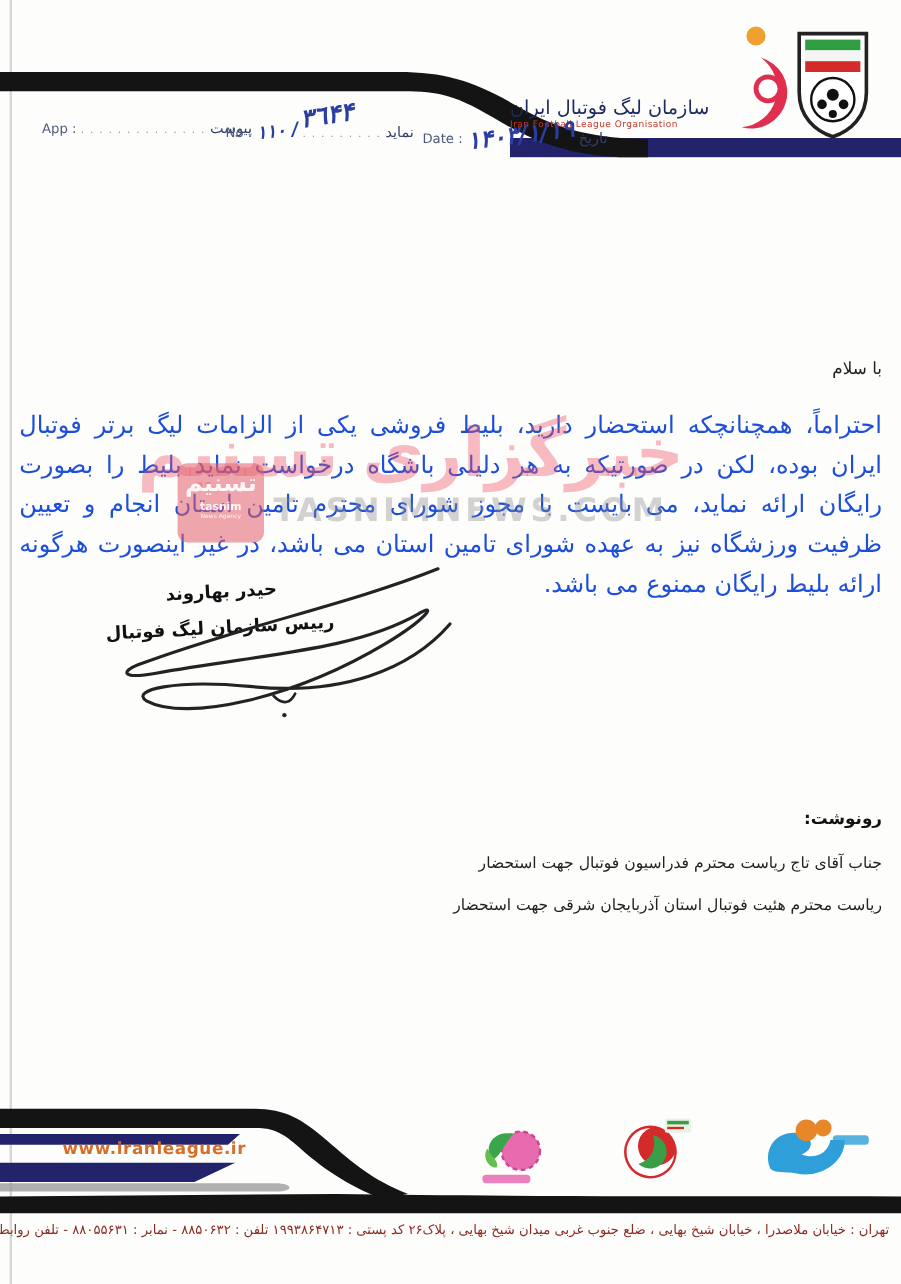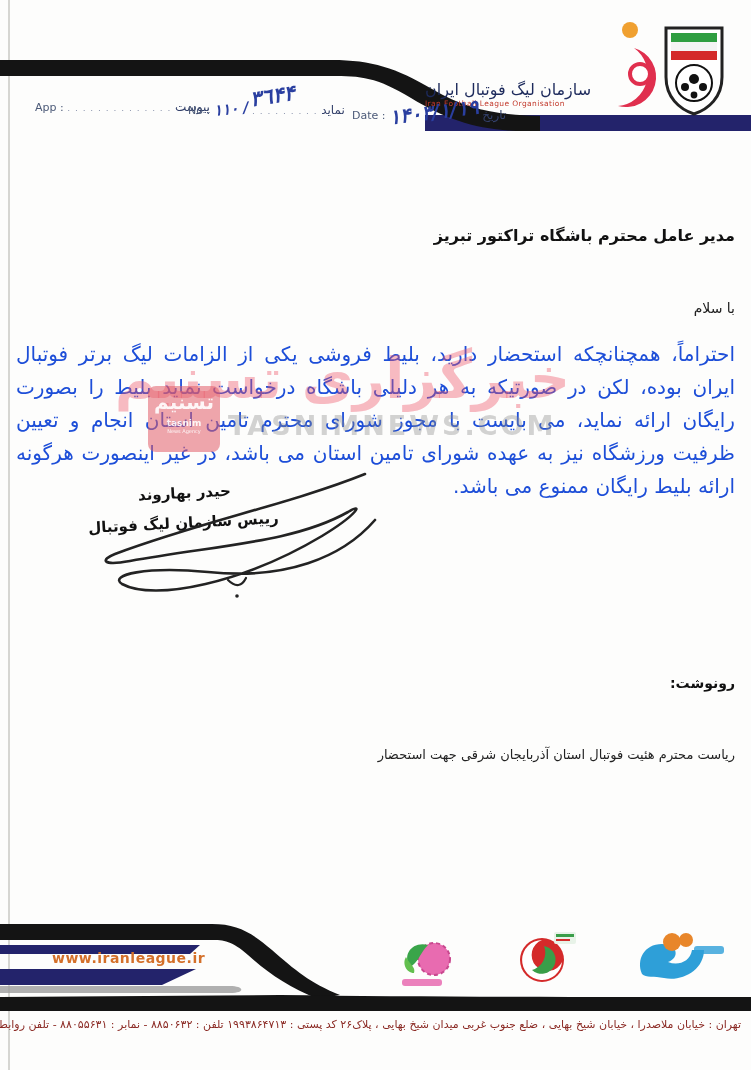--- a/index.html
+++ b/index.html
@@ -135,21 +135,20 @@
       <span class="fa">نماید</span>
       <span class="hand hand-no-main">۳٦۴۴</span>
     </div>
     <div class="field" style="left:352px; top:12px;">
       <span>Date :</span>
       <span class="hand hand-date">۱۴۰۳/۱/۱۹</span>
       <span class="fa">تاریخ</span>
     </div>
   </div>
 
-  <div class="recipient2 rtl">مدیر عامل محترم باشگاه تراکتور تبریز</div>
   <div class="salutation rtl">با سلام</div>
   <div class="body-par">احتراماً، همچنانچکه استحضار دارید، بلیط فروشی یکی از الزامات لیگ برتر فوتبال ایران بوده، لکن در صورتیکه به هر دلیلی باشگاه درخواست نماید بلیط را بصورت رایگان ارائه نماید، می بایست با مجوز شورای محترم تامین استان انجام و تعیین ظرفیت ورزشگاه نیز به عهده شورای تامین استان می باشد، در غیر اینصورت هرگونه ارائه بلیط رایگان ممنوع می باشد.</div>
 
   <div class="sig-block">
     <div class="sig-name">حیدر بهاروند</div>
     <div class="sig-title">رییس سازمان لیگ فوتبال</div>
     <svg class="sig-scrawl" viewBox="0 0 330 150">
       <path d="M305,12 C230,42 140,60 55,92 C40,98 42,104 70,99 C160,83 235,80 288,50 C304,40 298,52 262,74 C185,120 95,140 62,122 C48,113 86,104 148,110 C225,118 282,96 315,58" fill="none" stroke="#232323" stroke-width="2.6" stroke-linecap="round"></path>
       <path d="M168,118 C176,126 182,124 186,116" fill="none" stroke="#232323" stroke-width="2.2" stroke-linecap="round"></path>
       <circle cx="177" cy="134" r="1.8" fill="#232323"></circle>
@@ -160,20 +159,21 @@
     <div class="tasnim-script">خبرگزاری تسنیم</div>
     <div class="tasnim-box">
       <div class="t1">تسنیم</div>
       <div class="t2">tasnim</div>
       <div class="t3">News Agency</div>
     </div>
     <div class="tasnim-site">TASNIMNEWS.COM</div>
   </div>
 
   <div class="cc-head rtl">رونوشت:</div>
+  <div class="cc1 rtl">جناب آقای تاج ریاست محترم فدراسیون فوتبال جهت استحضار</div>
   <div class="cc2 rtl">ریاست محترم هئیت فوتبال استان آذربایجان شرقی جهت استحضار</div>
 
   <svg class="bottom-swoosh" viewBox="0 0 751 105">
 
     <polygon points="0,30 200,30 190,39 0,39" fill="#23236b"></polygon>
 
     <polygon points="0,54 196,54 162,70 0,70" fill="#23236b"></polygon>
 
     <path d="M0,71 L230,71 C244,71 246,78 230,78 L0,78 Z" fill="#9c9c9c" opacity=".8"></path>
 

